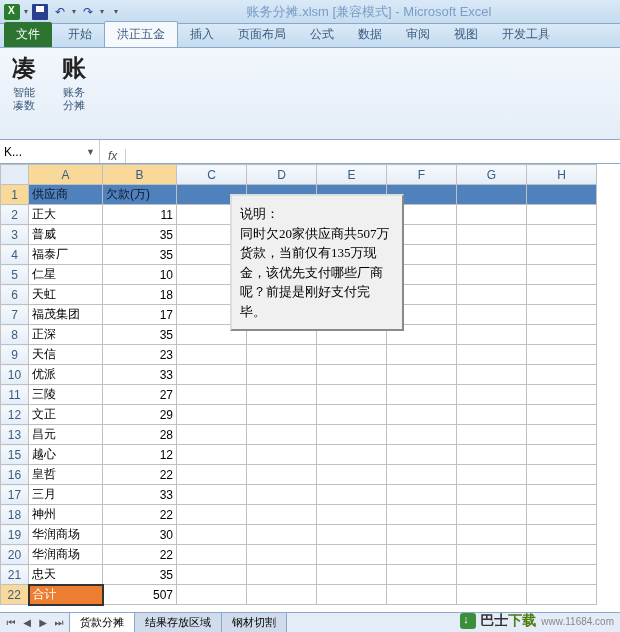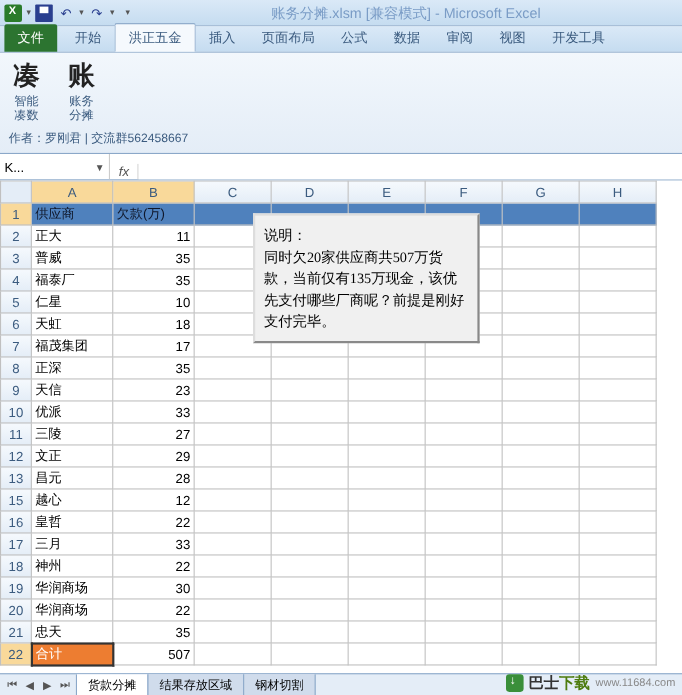--- a/index.html
+++ b/index.html
@@ -55,21 +55,21 @@
     .col-B { width: 74px; }
     .col-C, .col-D, .col-E, .col-F, .col-G, .col-H { width: 70px; }
     .hdr-row td { background: #4f81bd; color: #0f172a; }
     .total-row td.label { background: #ed7d31; color: white; }
     .cell-right { text-align: right; }
     .grid th.colhdr.sel { background: #f9d99a; }
     .grid th.rowhdr.sel { background: #f9d99a; }
     .grid td.selcell { border: 2px solid #333 !important; }
     
     
-    .note-box { position: absolute; left: 230px; top: 30px; width: 206px; background: #f0f0f0; border: 2px outset #ddd; padding: 8px; font-size: 13px; line-height: 1.5; font-family: "SimSun", serif; }
+    .note-box { position: absolute; left: 230px; top: 30px; width: 174px; background: #f0f0f0; border: 2px outset #ddd; padding: 8px; font-size: 13px; line-height: 1.5; font-family: "SimSun", serif; }
     
     
     .sheet-tabs-row { height: 20px; background: #e4edf7; border-top: 1px solid #8ba8c9; display: flex; align-items: center; position: relative; }
     .sheet-nav { display: flex; gap: 2px; padding: 0 4px; }
     .sheet-nav span { width: 14px; text-align: center; font-size: 10px; color: #555; cursor: pointer; }
     .sheet-tab { padding: 2px 10px; background: #fff; border: 1px solid #8ba8c9; border-top: none; font-size: 11px; cursor: pointer; margin-left: -1px; }
     .sheet-tab.inactive { background: #d0dcec; }
     
     
     .watermark { position: absolute; right: 6px; bottom: 2px; display: flex; align-items: center; gap: 4px; }
@@ -121,21 +121,20 @@
         <span>智能</span><br><span>凑数</span>
       </div>
     </div>
     <div class="ribbon-btn">
       <div class="ribbon-icon">账</div>
       <div class="ribbon-label">
         <span>账务</span><br><span>分摊</span>
       </div>
     </div>
   </div>
-  <div class="author-line">作者：罗刚君 | 交流群562458667</div>
 </div>
 
 <div class="namebox-row">
   <div class="namebox">
     <input value="K..." style="">
     <span class="dd">▼</span>
   </div>
   <div class="fx-area">
     <span class="fx-label">fx</span>
     <input class="formula-input" style="">

